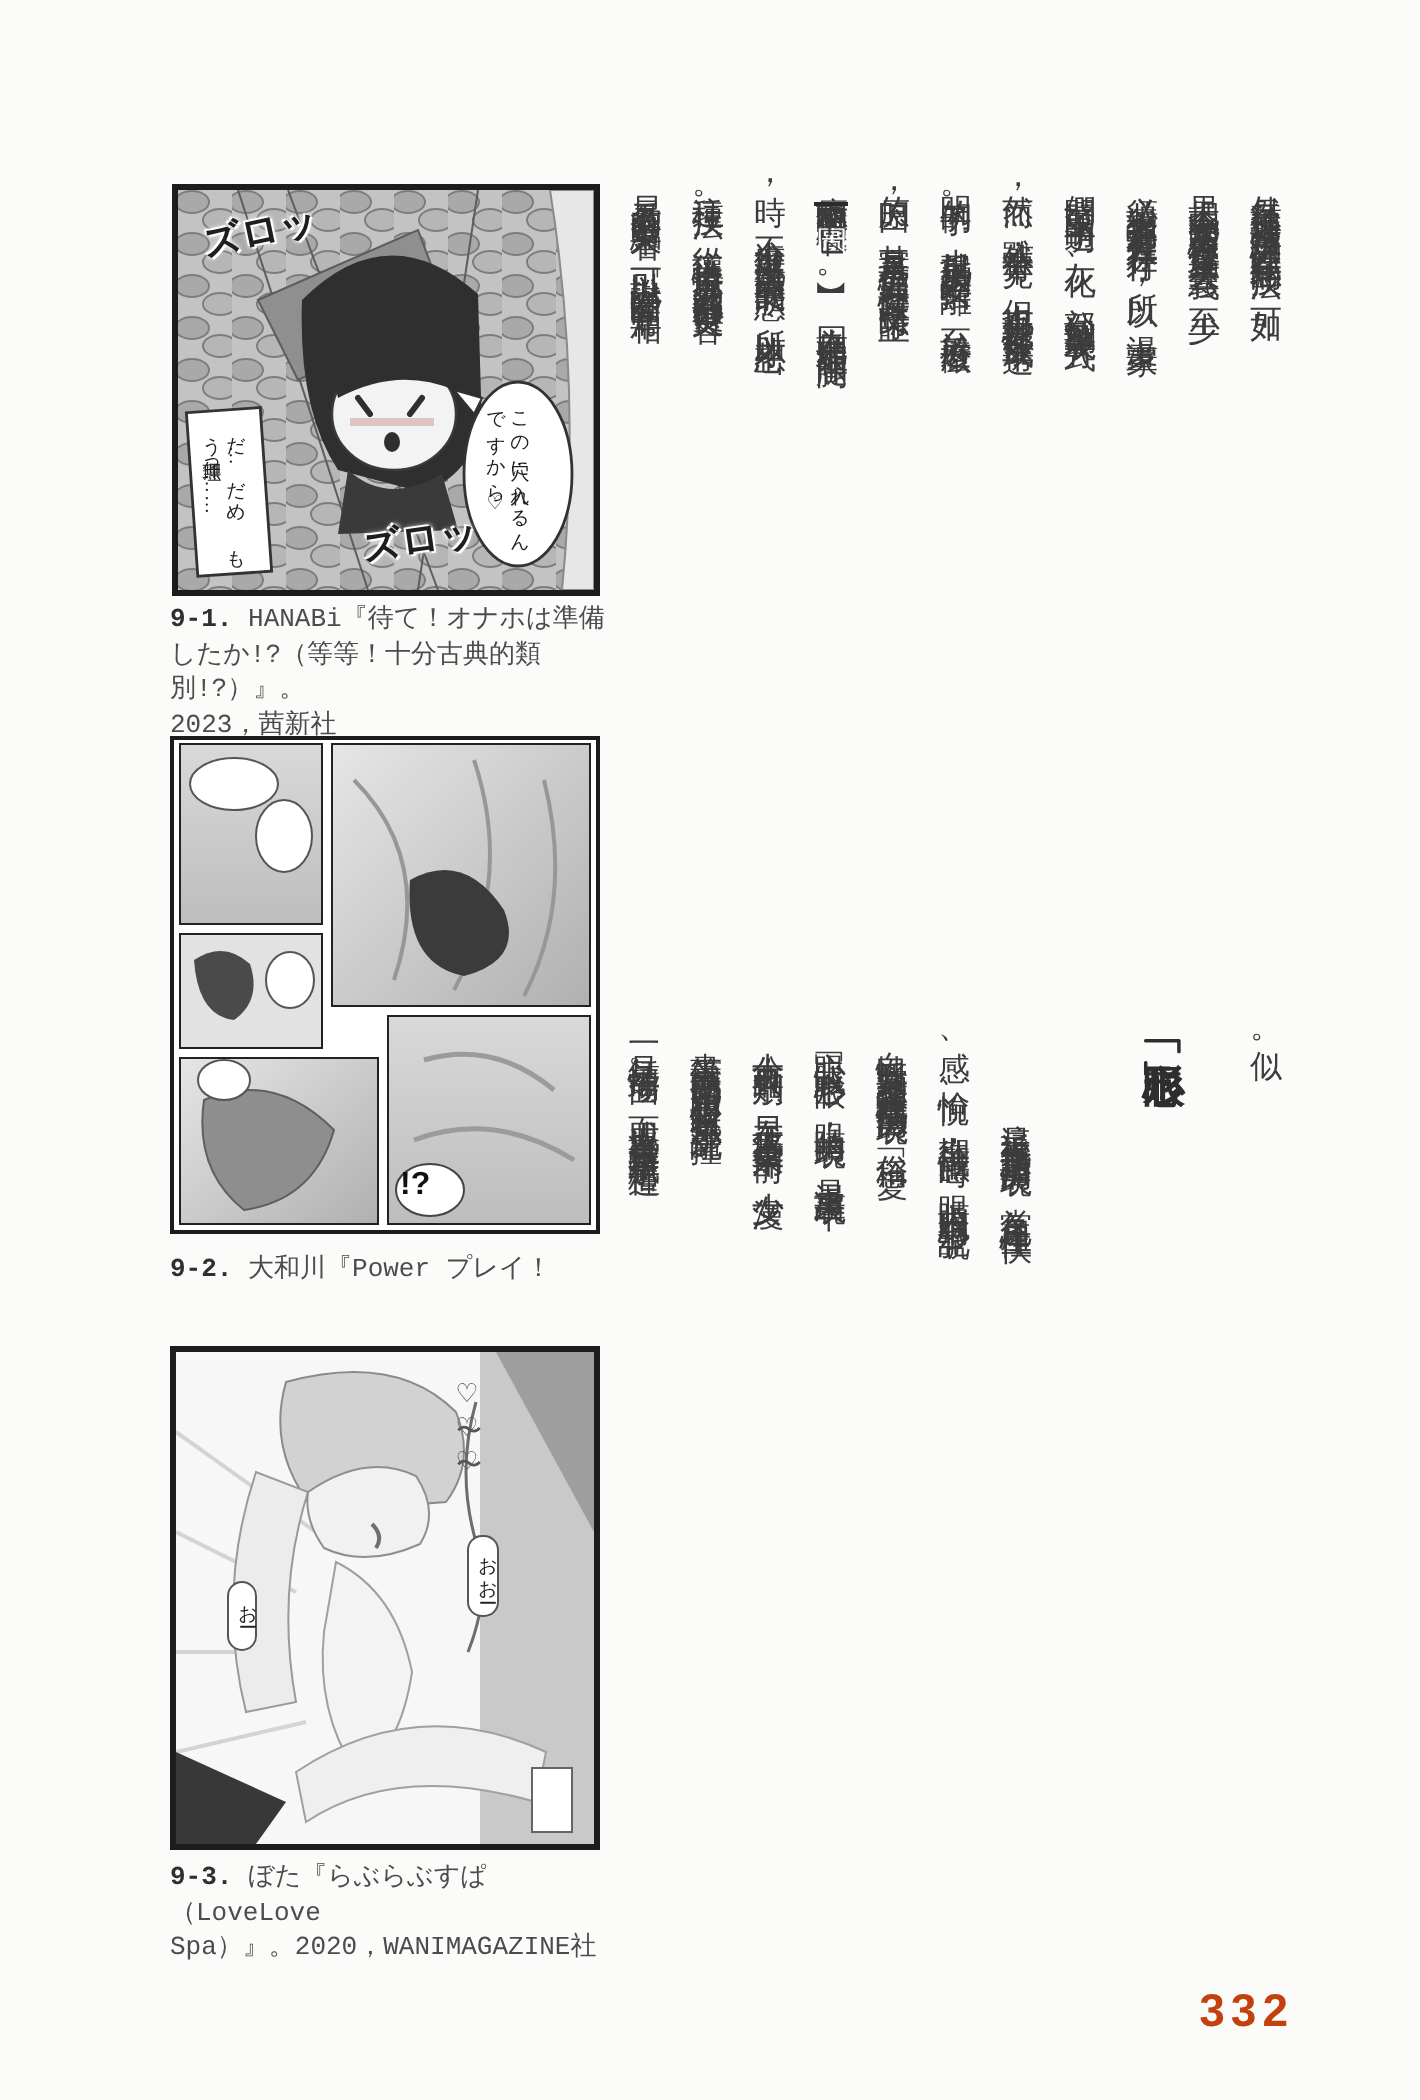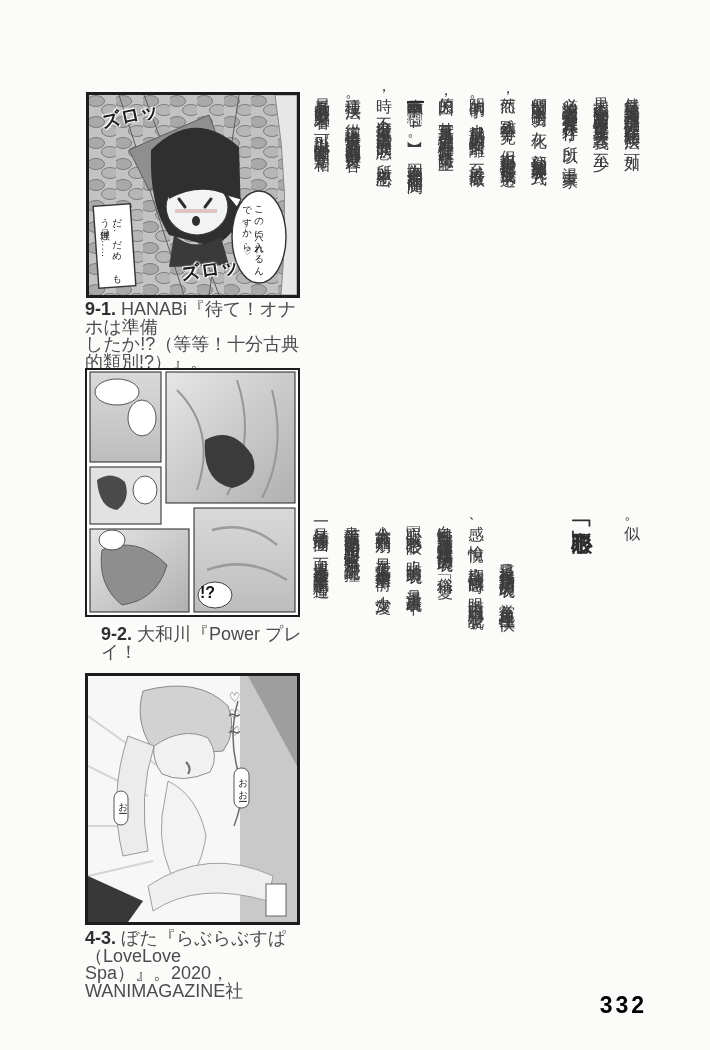--- a/index.html
+++ b/index.html
@@ -36,29 +36,29 @@
     text-shadow:0 0 2px #fff,0 0 3px #fff,1px 1px 0 #fff,-1px -1px 0 #fff;
     white-space:nowrap;
   }
   .exclaim{
     position:absolute;font-weight:bold;font-size:16px;color:#111;
     font-family:"Liberation Sans","DejaVu Sans",sans-serif;
   }
   
   .caption{
     position:absolute;width:228px;
-    font-family:Liberation Sans, sans-serif;
-    font-size:18px;line-height:17.5px;color:#4c4c4c;
+    font-family:Liberation Mono, monospace;
+    font-size:13px;line-height:17.5px;color:#4c4c4c;
   }
   .caption b{color:#2f2f2f;}
   
   .pagenum{
     position:absolute;right:63px;top:992px;
     font-family:"Liberation Sans","DejaVu Sans",sans-serif;
-    font-weight:bold;font-size:23px;letter-spacing:3px;color:#000000;
+    font-weight:bold;font-size:23px;letter-spacing:3px;color:#c2410c;
   }
 </style>
 </head>
 <body>
 
 <div class="page">
 
   <div class="vband upper">
     <div class="colgroup">
         <div class="vcol">然是種透過各種技巧消除男性存在感的技法，可如</div>
@@ -149,21 +149,21 @@
       <ellipse cx="55" cy="48" rx="14" ry="18" fill="#fff" stroke="#555"></ellipse>
       <path d="M10,110 Q25,100 38,112 Q44,130 30,140 Q12,138 10,110 Z" fill="#4a4a4a"></path>
       <ellipse cx="58" cy="120" rx="12" ry="14" fill="#fff" stroke="#555"></ellipse>
       <path d="M15,180 Q50,165 80,195 Q70,230 35,235 Q10,215 15,180 Z" fill="#8e8e8e" stroke="#5f5f5f"></path>
       <path d="M125,160 Q160,150 190,175 M120,200 Q160,185 200,210" fill="none" stroke="#9b9b9b" stroke-width="2.5"></path>
       <ellipse cx="128" cy="225" rx="17" ry="13" fill="#fff" stroke="#444"></ellipse>
       <ellipse cx="25" cy="170" rx="13" ry="10" fill="#fff" stroke="#555"></ellipse>
     </svg>
     <div class="exclaim" style="left:113px;top:214px;">!?</div>
   </div>
-  <div class="caption" style="left:85px;top:626px;margin-left:16px;">
+  <div class="caption" style="left:85px;top:626px;">
       <div><b>9-2.</b> 大和川『Power プレイ！</div>
     </div>
 
   <div class="fig" style="left:85px;top:673px;width:215px;height:252px;">
     <svg width="209" height="246" viewBox="0 0 209 246">
       <rect width="209" height="246" fill="#f7f7f7"></rect>
       <rect x="152" y="0" width="57" height="246" fill="#c9c9c9"></rect>
       <path d="M160,0 L209,0 L209,90 Z" fill="#9e9e9e"></path>
       <path d="M0,40 L70,90 M0,90 L60,120 M0,150 L55,150 M0,200 L65,185" stroke="#d4d4d4" stroke-width="2"></path>
       <path d="M55,15 Q110,0 140,30 Q150,55 135,75 L70,80 Q45,50 55,15 Z" fill="#d2d2d2" stroke="#8a8a8a"></path>
@@ -176,19 +176,19 @@
       <path d="M150,25 Q140,60 150,95 Q158,120 146,150" fill="none" stroke="#6d6d6d" stroke-width="1.5"></path>
       <rect x="146" y="92" width="15" height="40" rx="7" fill="#fff" stroke="#555"></rect>
       <rect x="26" y="115" width="14" height="34" rx="7" fill="#fff" stroke="#555"></rect>
       <rect x="178" y="208" width="20" height="32" fill="#fff" stroke="#666"></rect>
     </svg>
     <div class="vtext" style="left:140px;top:14px;height:150px;font-size:13px;color:#555;">♡〜♡〜♡</div>
     <div class="vtext" style="left:149px;top:96px;height:36px;">おおー</div>
     <div class="vtext" style="left:29px;top:120px;height:30px;">おー</div>
   </div>
   <div class="caption" style="left:85px;top:930px;">
-      <div><b>4-3.</b> ぼた『らぶらぶすぱ（LoveLove</div>
+      <div><b>9-3.</b> ぼた『らぶらぶすぱ（LoveLove</div>
       <div>Spa）』。2020，WANIMAGAZINE社</div>
     </div>
 
   <div class="pagenum">332</div>
 
 </div>
 
 </body></html>

